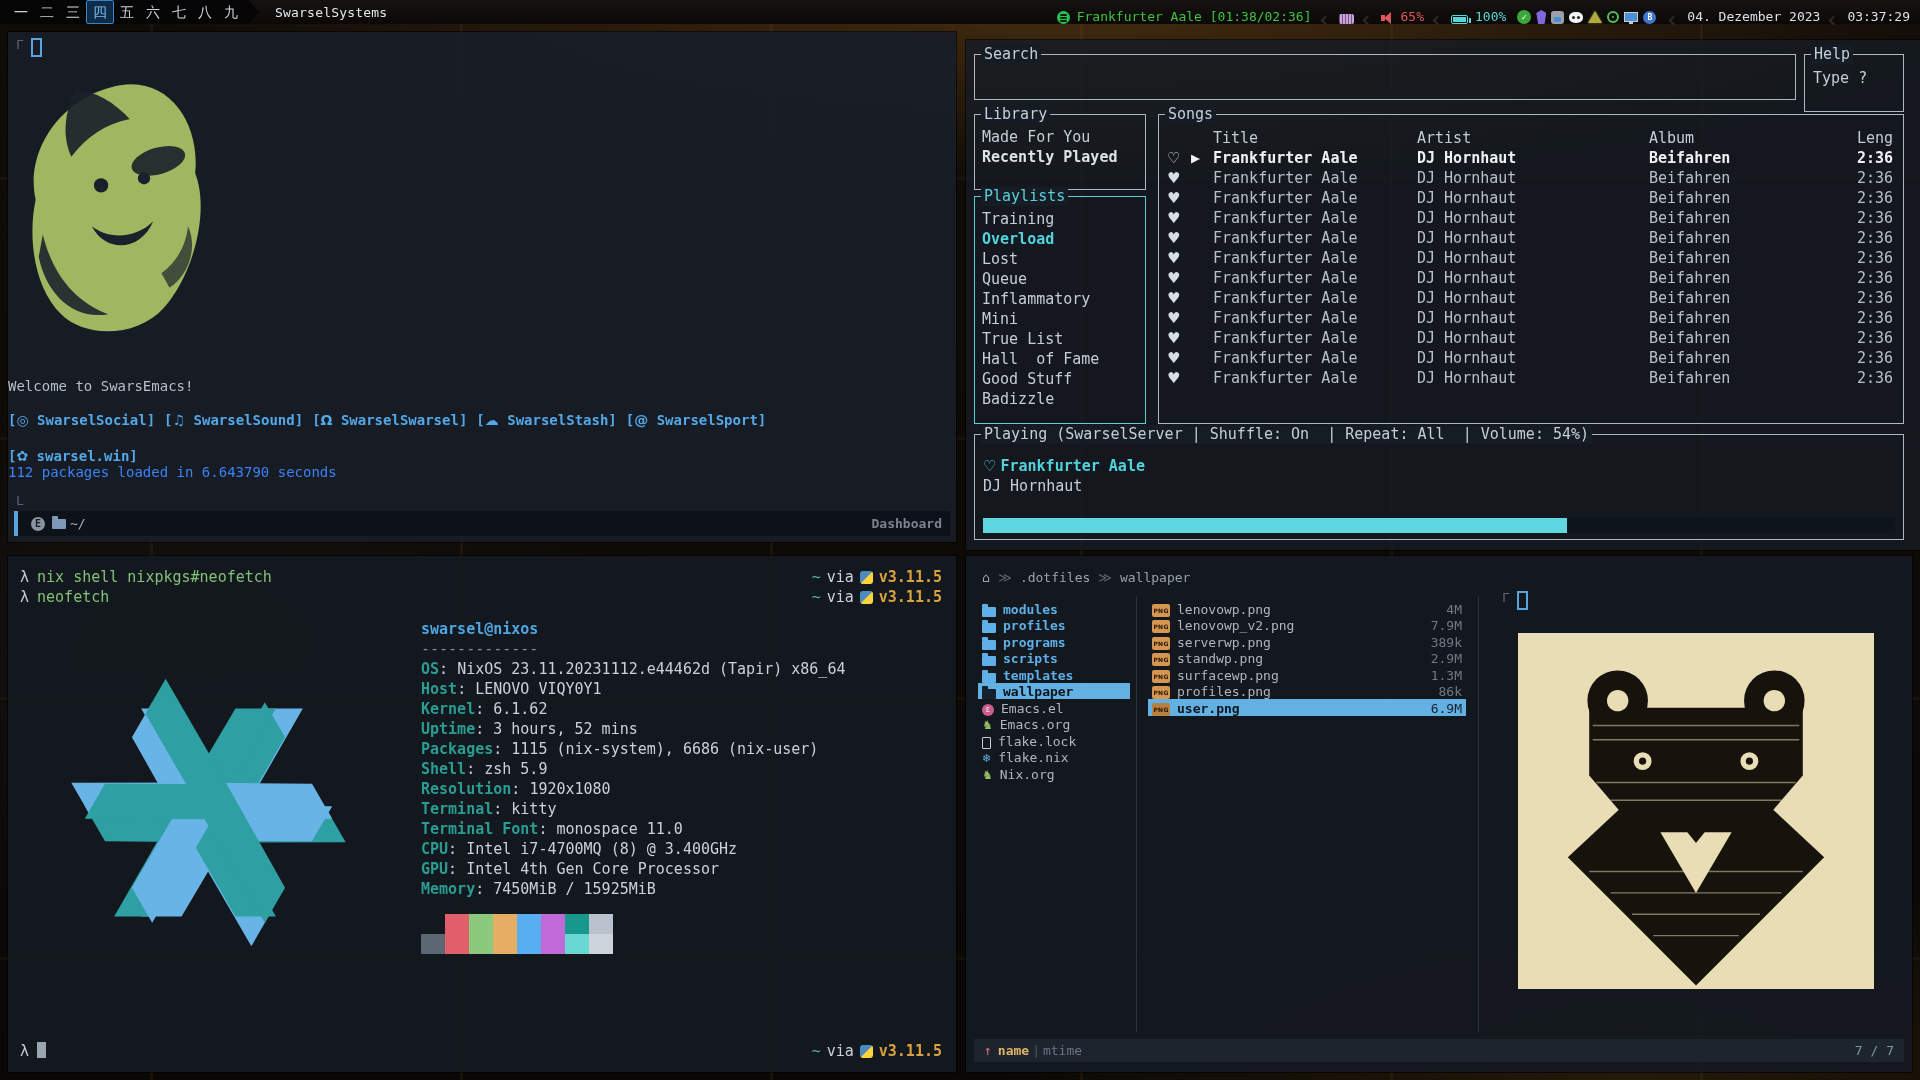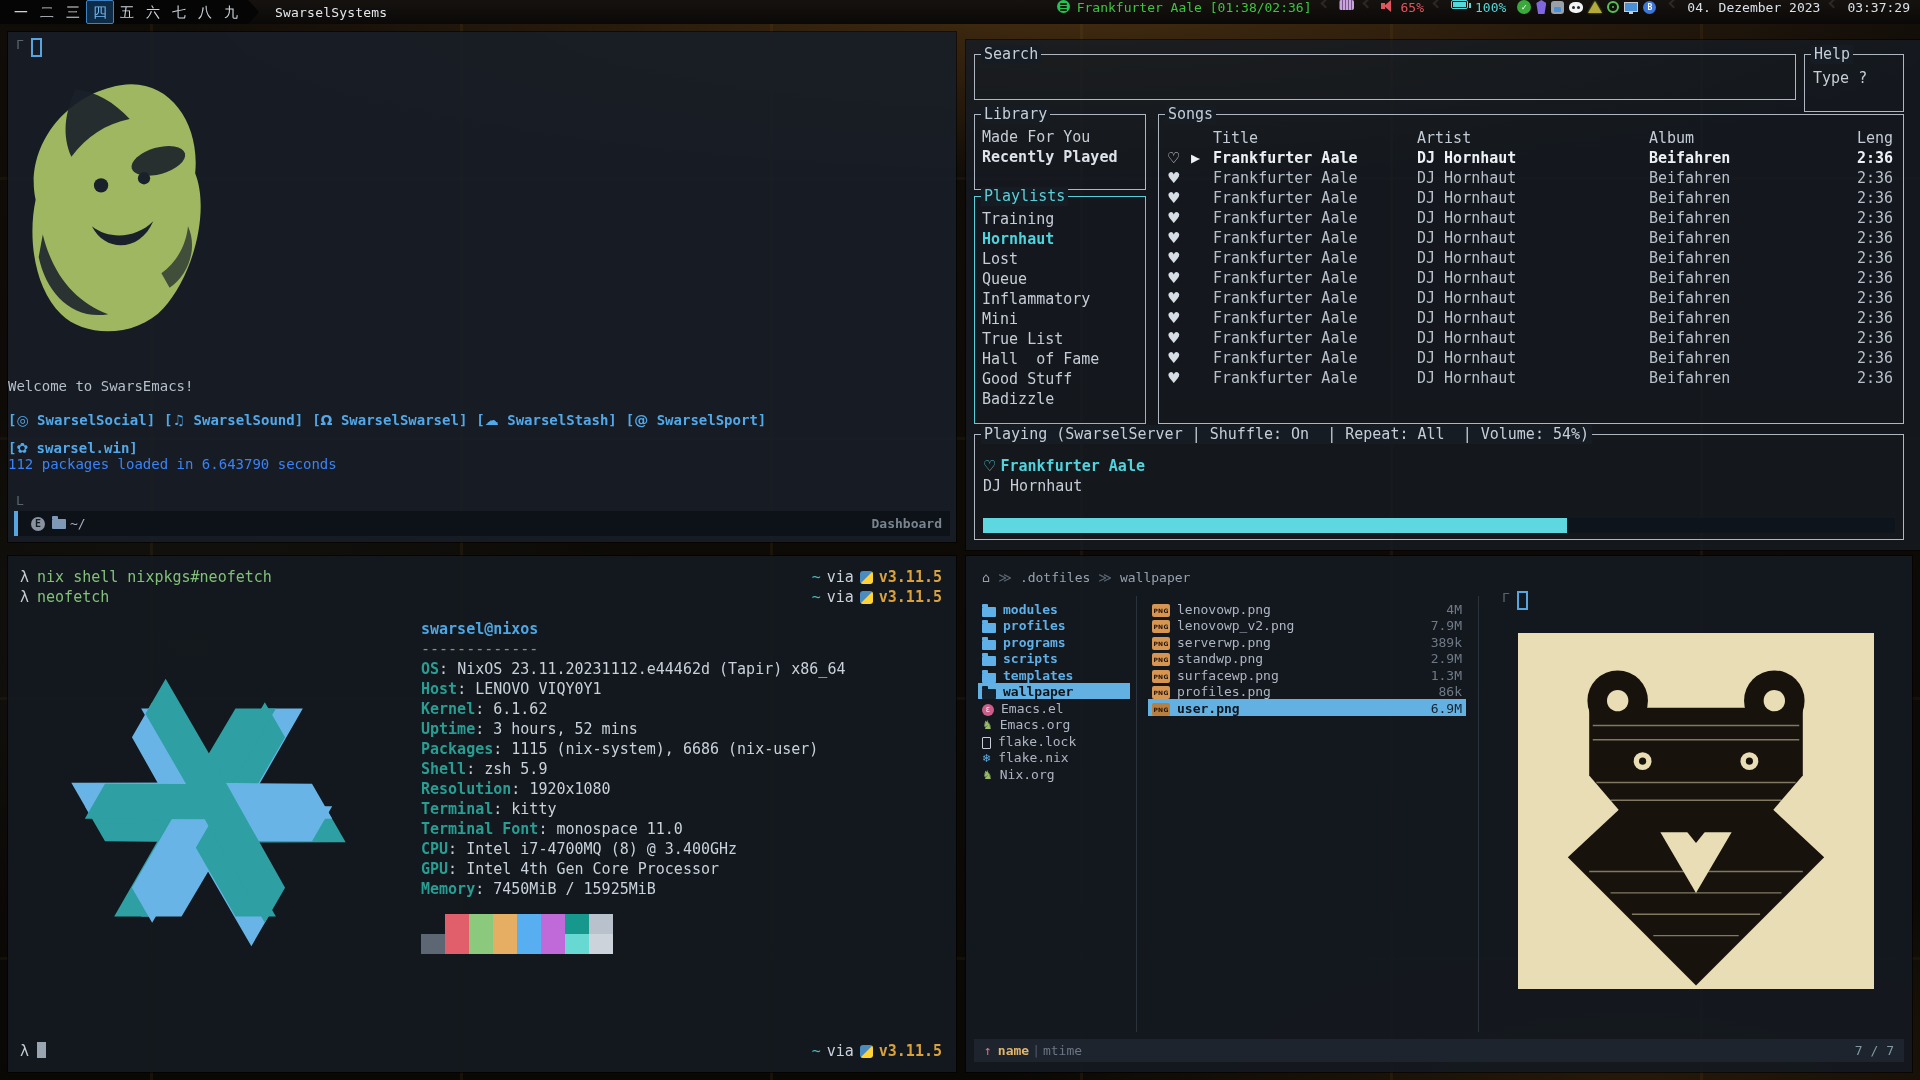--- a/index.html
+++ b/index.html
@@ -20,21 +20,21 @@
       linear-gradient(#100c08,#0a0805);
   }
   
   .topbar{position:absolute;left:0;top:0;width:1920px;height:24px;display:flex;align-items:center;
     background:linear-gradient(#151210,#0b0907);font-size:13px;z-index:5}
   .ws-seg{display:flex;align-items:center;height:24px;background:#050505;padding:0 4px 0 8px}
   .ws{padding:1px 6px;color:#cdd2d8;font-size:14px;line-height:20px;cursor:default}
   .ws.active{color:#79bdf0;background:#0e2c47;border:1px solid #3e82c2;border-radius:2px}
   .pl-arrow{width:0;height:0;border-top:12px solid transparent;border-bottom:12px solid transparent;border-left:11px solid #050505}
   .win-title{margin-left:16px;color:#e3e7ec;letter-spacing:.2px}
-  .bar-right{margin-left:auto;display:flex;align-items:flex-start;gap:7px;padding-right:10px;height:24px}
+  .bar-right{margin-left:auto;display:flex;align-items:flex-end;gap:7px;padding-right:10px;height:24px}
   .chev{width:7px;height:7px;border-left:2px solid #2c2824;border-bottom:2px solid #2c2824;transform:rotate(45deg);margin:0 3px}
   .spotify-icon{width:13px;height:13px;border-radius:50%;background:#23c552;position:relative;display:inline-block}
   .spotify-icon::after{content:"";position:absolute;left:3px;top:3px;width:7px;height:2px;background:#07210e;box-shadow:0 3px 0 #07210e,0 6px 0 #07210e;border-radius:2px}
   .music-status{color:#3fc43f}
   .kbd-icon{width:15px;height:10px;border-radius:2px;background:#c9a3dc;background-image:repeating-linear-gradient(90deg,rgba(50,25,70,.55) 0 1px,transparent 1px 3px);display:inline-block}
   .spk{position:relative;width:13px;height:12px;display:inline-block}
   .spk::before{content:"";position:absolute;left:0;top:3px;width:4px;height:6px;background:#e0565f}
   .spk::after{content:"";position:absolute;left:3px;top:0;border-top:6px solid transparent;border-bottom:6px solid transparent;border-right:7px solid #e0565f}
   .vol{color:#e0565f}
   .bat{width:17px;height:9px;border:1px solid #56d8d8;border-radius:2px;background:#56d8d8;background-clip:content-box;padding:1px;position:relative;display:inline-block}
@@ -65,21 +65,21 @@
   .win-files{left:966px;top:556px;width:946px;height:516px;background:rgba(20,26,33,.90)}
   .corner{position:absolute;color:#5a646e;font-size:13px}
   .corner.t{left:8px;top:5px}
   .corner.b{left:8px;bottom:34px}
   .cursor-box{position:absolute;left:23px;top:6px;width:11px;height:19px;border:2px solid #57a5e0}
   
   .emacs-center{position:absolute;inset:0;display:flex;flex-direction:column;align-items:flex-start}
   .face-logo{margin-top:40px}
   .welcome{margin-top:26px;font-size:14px;color:#b6bfc9}
   .ebtn-row{margin-top:18px;display:flex;gap:9px;font-size:14px;font-weight:bold;color:#52a8e8}
-  .ebtn-row.single{margin-top:12px}
+  .ebtn-row.single{margin-top:20px}
   .ebtn{white-space:pre;cursor:pointer}
   .eicon{font-family:"DejaVu Sans",sans-serif}
   .loadinfo{font-size:14px;color:#3b82f6}
   .modeline{position:absolute;left:6px;right:6px;bottom:6px;height:25px;background:rgba(12,17,23,.9);display:flex;align-items:center;gap:7px;padding:0 8px 0 0}
   .ml-bar{width:4px;height:25px;background:#57a5e0}
   .ml-e{width:14px;height:14px;border-radius:50%;background:#8a93a0;color:#161c24;font-size:10px;font-weight:bold;display:inline-flex;align-items:center;justify-content:center;margin-left:6px}
   .ml-folder{width:14px;height:10px;background:#7e99b8;border-radius:1px;position:relative;display:inline-block}
   .ml-folder::before{content:"";position:absolute;top:-3px;left:0;width:6px;height:3px;background:#7e99b8;border-radius:1px 1px 0 0}
   .ml-path{color:#a8b2bd;font-size:13px;margin-left:-3px}
   .ml-buffer{margin-left:auto;color:#7a848f;font-weight:bold;font-size:13px}
@@ -303,21 +303,21 @@
 
         <div class="lib-item bold">Recently Played</div>
       </div>
   </div>
   <div class="panel cyan playlists-panel">
     <span class="panel-title">Playlists</span>
     <div class="list-body">
 
         <div class="pl-item">Training</div>
 
-        <div class="pl-item selected">Hornhaut</div>
+        <div class="pl-item selected">Overload</div>
 
         <div class="pl-item">Lost</div>
 
         <div class="pl-item">Queue</div>
 
         <div class="pl-item">Inflammatory</div>
 
         <div class="pl-item">Mini</div>
 
         <div class="pl-item">True List</div>

